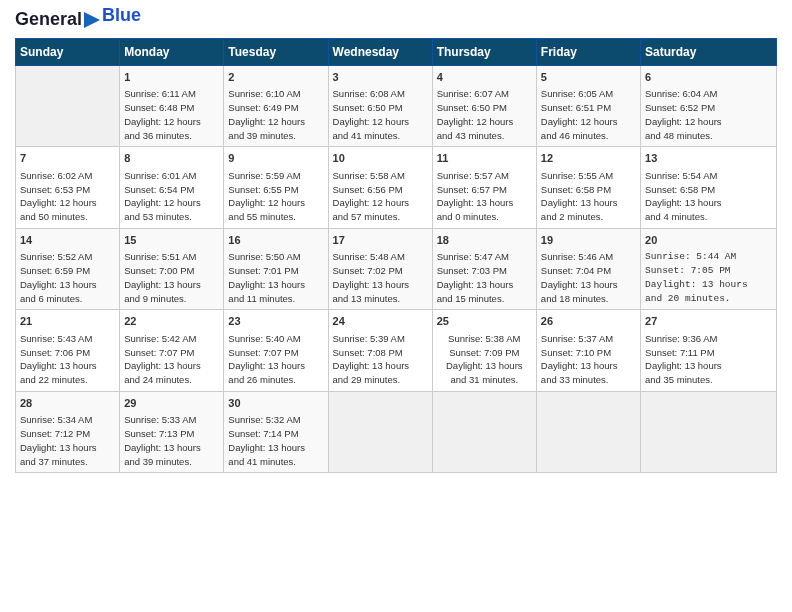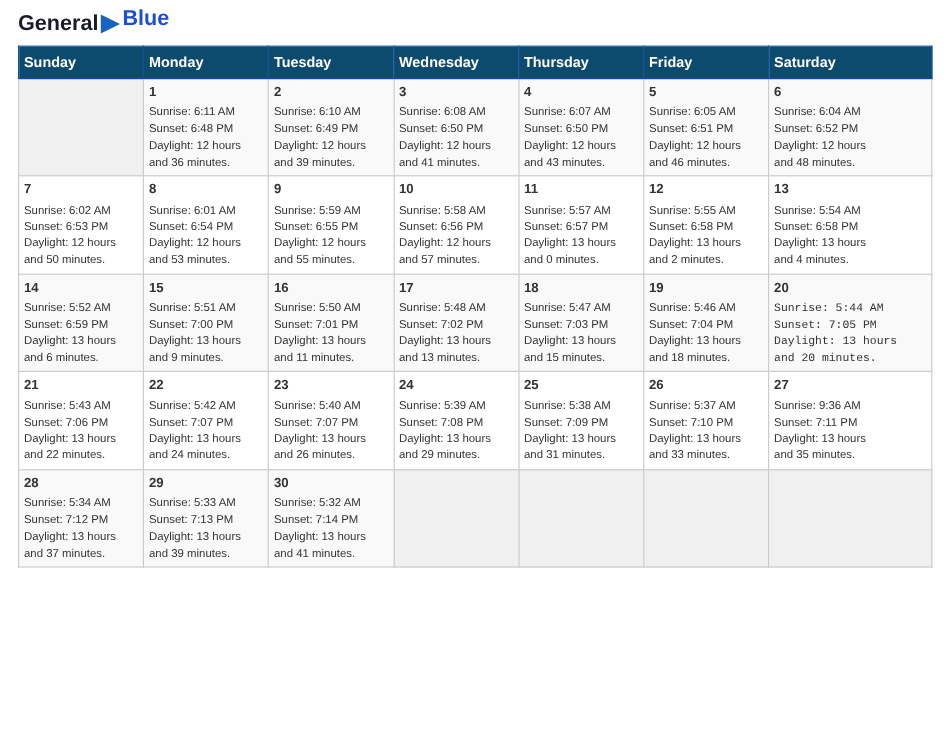--- a/index.html
+++ b/index.html
@@ -289,21 +289,21 @@
         </td>
         <td>
           <span class="day-number">24</span>
           <div class="day-info" style="white-space: pre-line;">Sunrise: 5:39 AM
 Sunset: 7:08 PM
 Daylight: 13 hours
 and 29 minutes.</div>
         </td>
         <td>
           <span class="day-number">25</span>
-          <div class="day-info" style="white-space: pre-line;">Sunrise: 5:38 AM
+          <div class="day-info" style="white-space: pre-line; text-align: center;">Sunrise: 5:38 AM
 Sunset: 7:09 PM
 Daylight: 13 hours
 and 31 minutes.</div>
         </td>
         <td>
           <span class="day-number">26</span>
           <div class="day-info" style="white-space: pre-line;">Sunrise: 5:37 AM
 Sunset: 7:10 PM
 Daylight: 13 hours
 and 33 minutes.</div>

